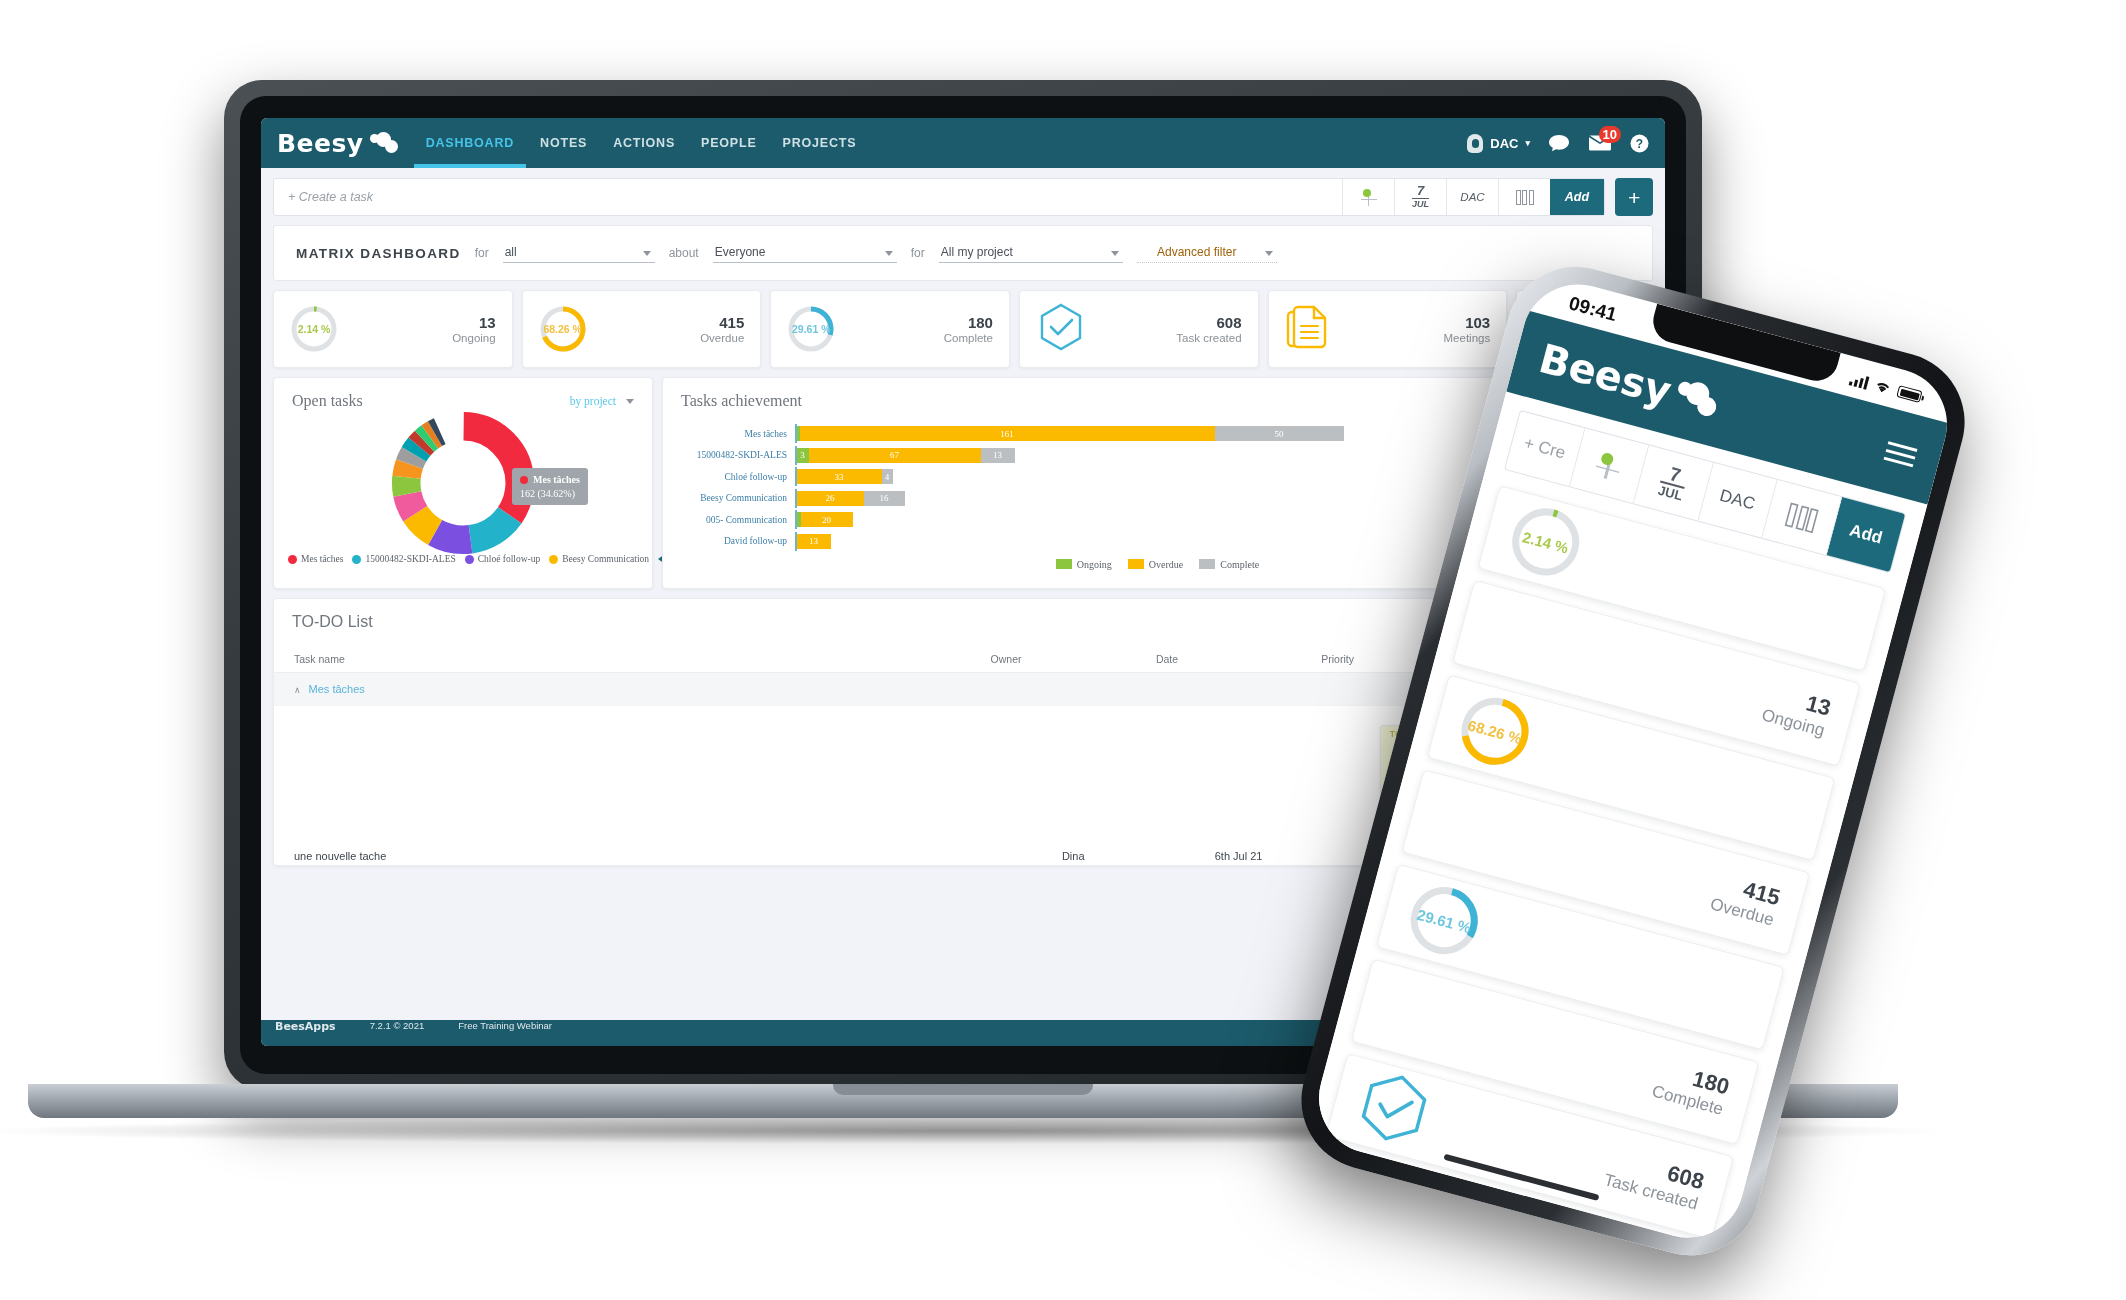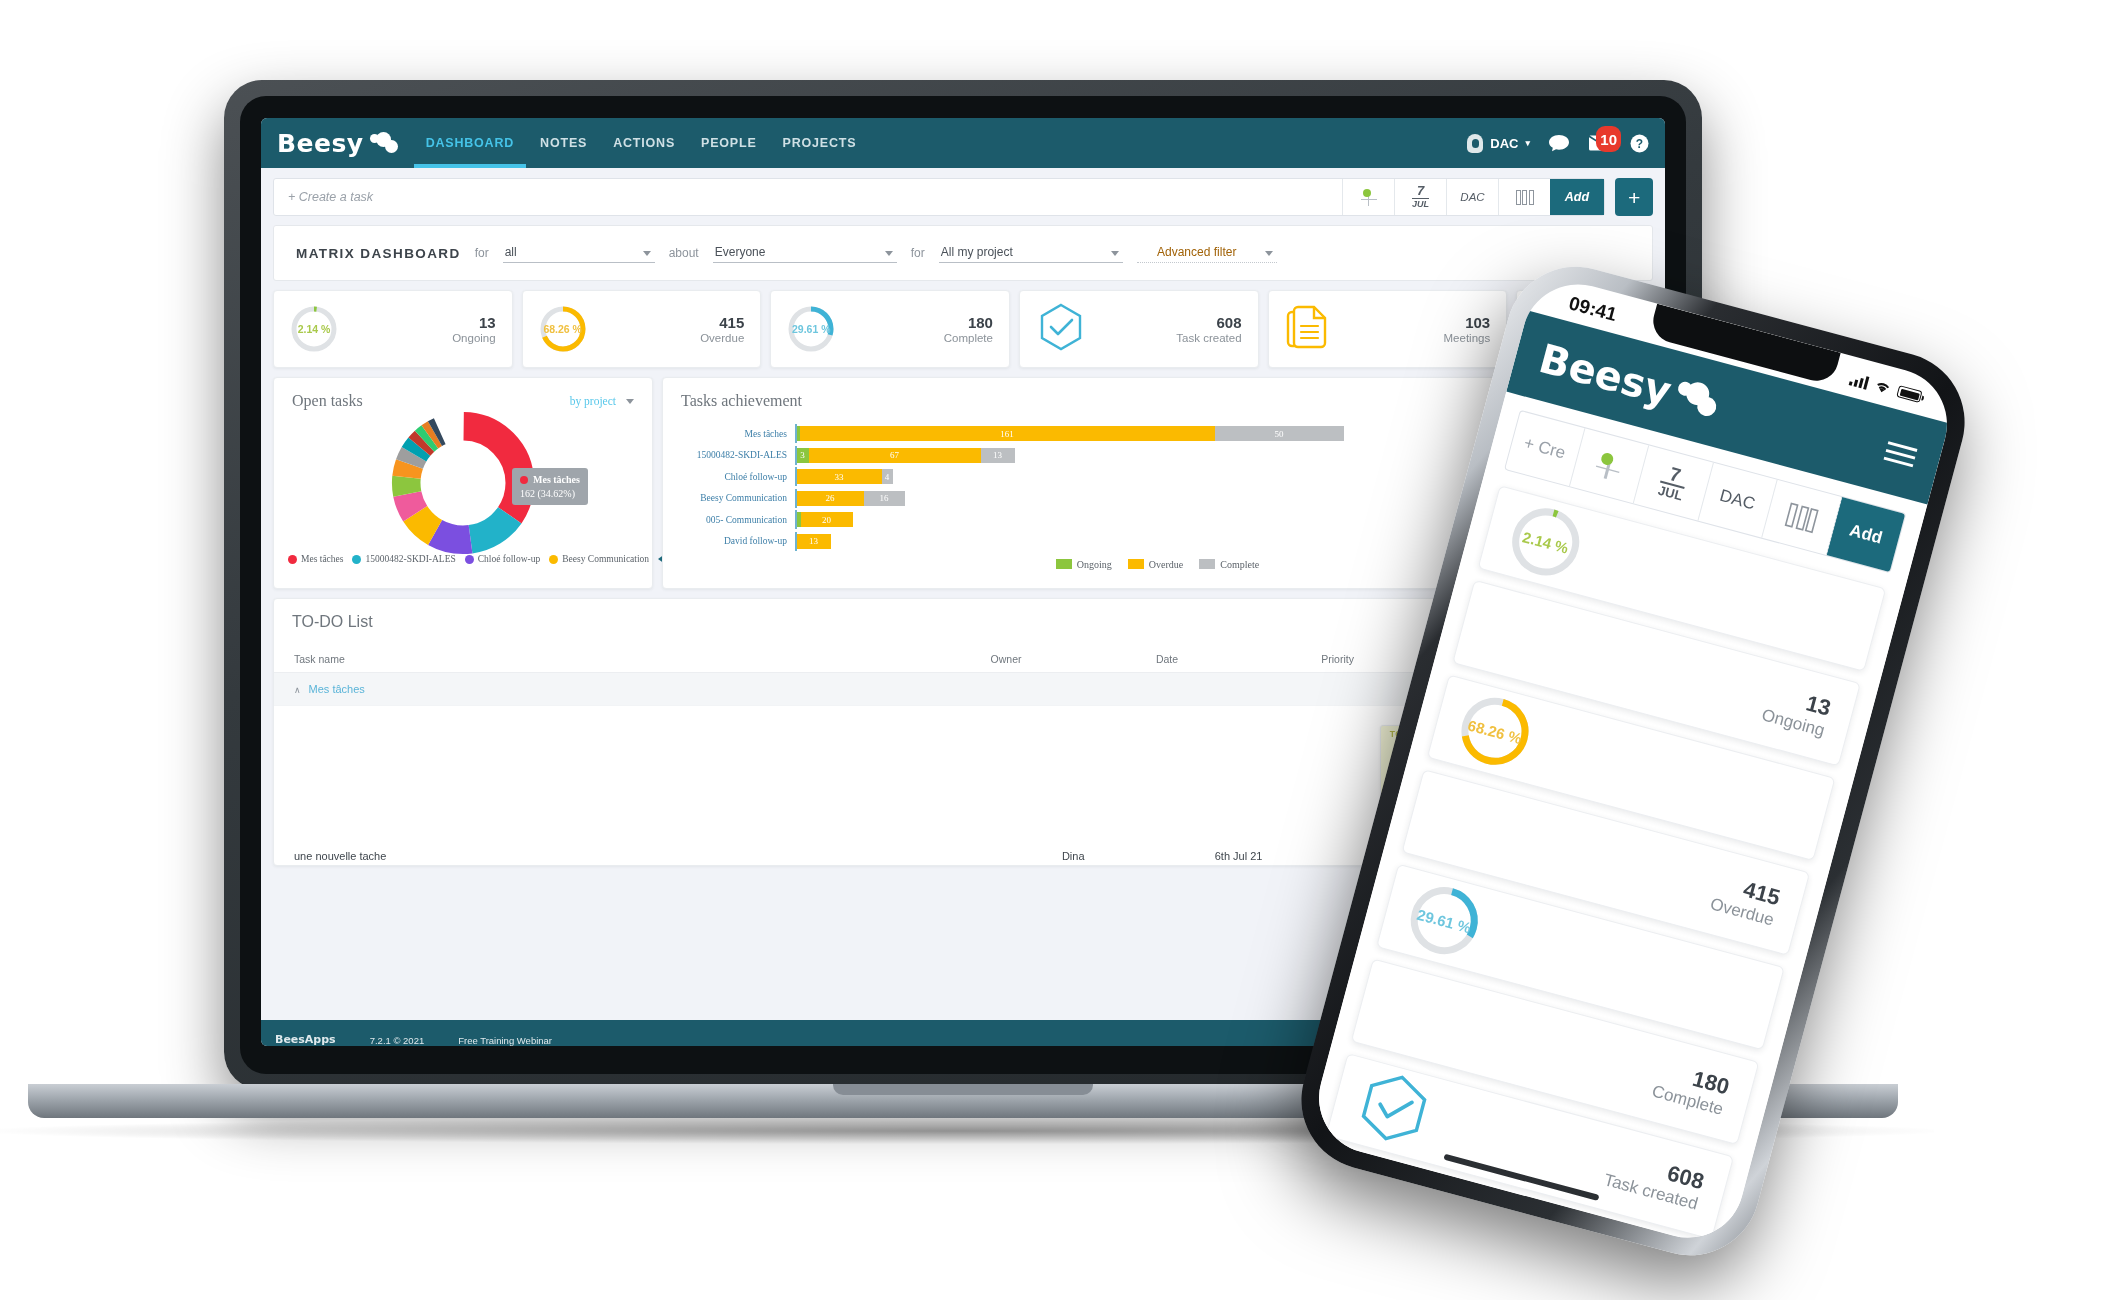--- a/index.html
+++ b/index.html
@@ -76,22 +76,22 @@
     width: 16px; height: 19px; background: #dfe8ea; border-radius: 8px 8px 5px 5px;
     position: relative;
   }
   .user-ico:after {
     content: ""; position: absolute; left: 4.5px; top: 5px; width: 7px; height: 9px;
     border-radius: 4px; background: #1c5b6b;
   }
   .ic { position: relative; cursor: pointer; }
   .ic svg { display: block; }
   .badge {
-    position: absolute; top: -8px; right: -9px; min-width: 19px; height: 26px;
-    background: #e8392c; color: #fff; border-radius: 9px; font-size: 15px;
+    position: absolute; top: -8px; right: -9px; min-width: 19px; height: 17px;
+    background: #e8392c; color: #fff; border-radius: 9px; font-size: 13px;
     font-weight: 700; display: flex; align-items: center; justify-content: center;
     padding: 0 4px;
   }
 
   
   .createbar-wrap { padding: 10px 12px 0 12px; display: flex; gap: 10px; align-items: center; font-style: italic; }
   .createbar {
     flex: 1; height: 38px; background: #fff; border: 1px solid #dfe3e9; border-radius: 3px;
     display: flex; align-items: stretch;
   }
@@ -238,21 +238,21 @@
   tr.group .chev { display: inline-block; margin-right: 8px; color: #8d949c; font-size: 9px; }
   .pill {
     display: inline-block; border-radius: 3px; font-size: 8.5px; font-weight: 700;
     padding: 2.5px 9px; letter-spacing: .3px;
   }
   .pill.todo { background: #f4f6d8; color: #b9bd4b; }
   .pill.overdue { background: #f4592a; color: #fff; }
 
   .footer {
     position: absolute; left: 0; right: 0; bottom: 0; height: 26px; background: #1c5b6b;
-    display: flex; align-items: flex-end; gap: 34px; padding: 0 14px; color: #dfe9ec; font-size: 9.5px;
+    display: flex; align-items: flex-start; gap: 34px; padding: 0 14px; color: #dfe9ec; font-size: 9.5px;
   }
   .footer .fb { font-weight: 700; font-size: 11px; font-family: "DejaVu Sans", sans-serif; }
 
   
   #phone {
     position: absolute; left: 1398px; top: 296px; width: 470px; height: 930px;
     transform: rotate(15deg);
   }
   .ph-body {
     position: absolute; inset: 0; border-radius: 70px;

